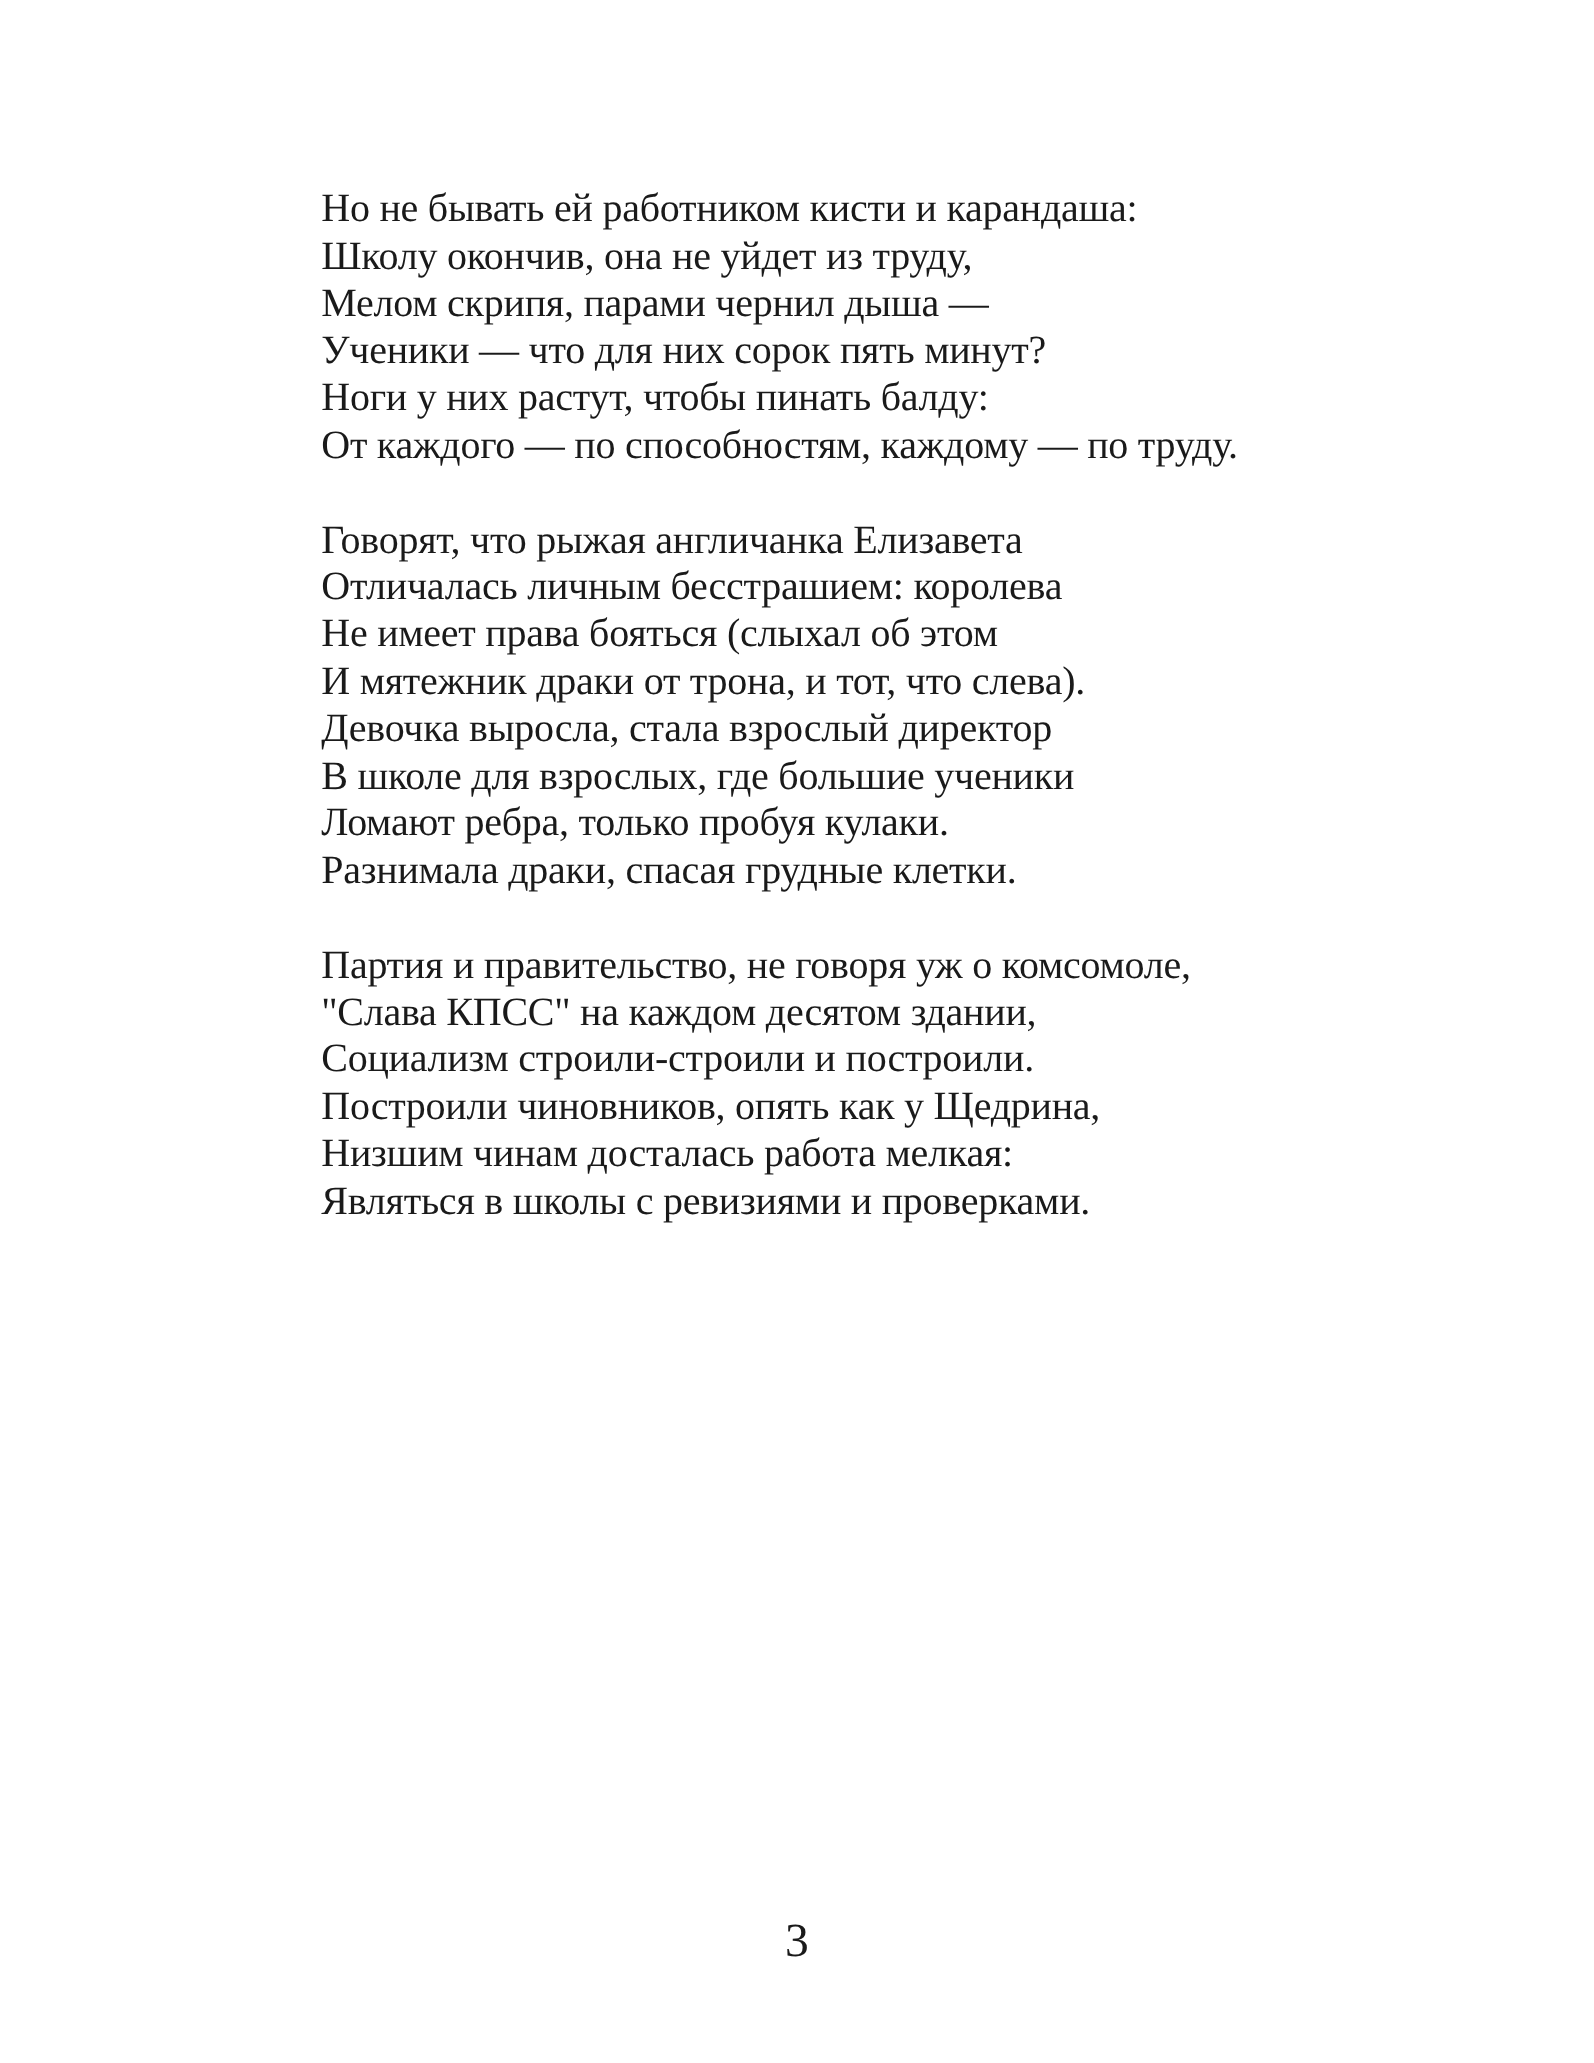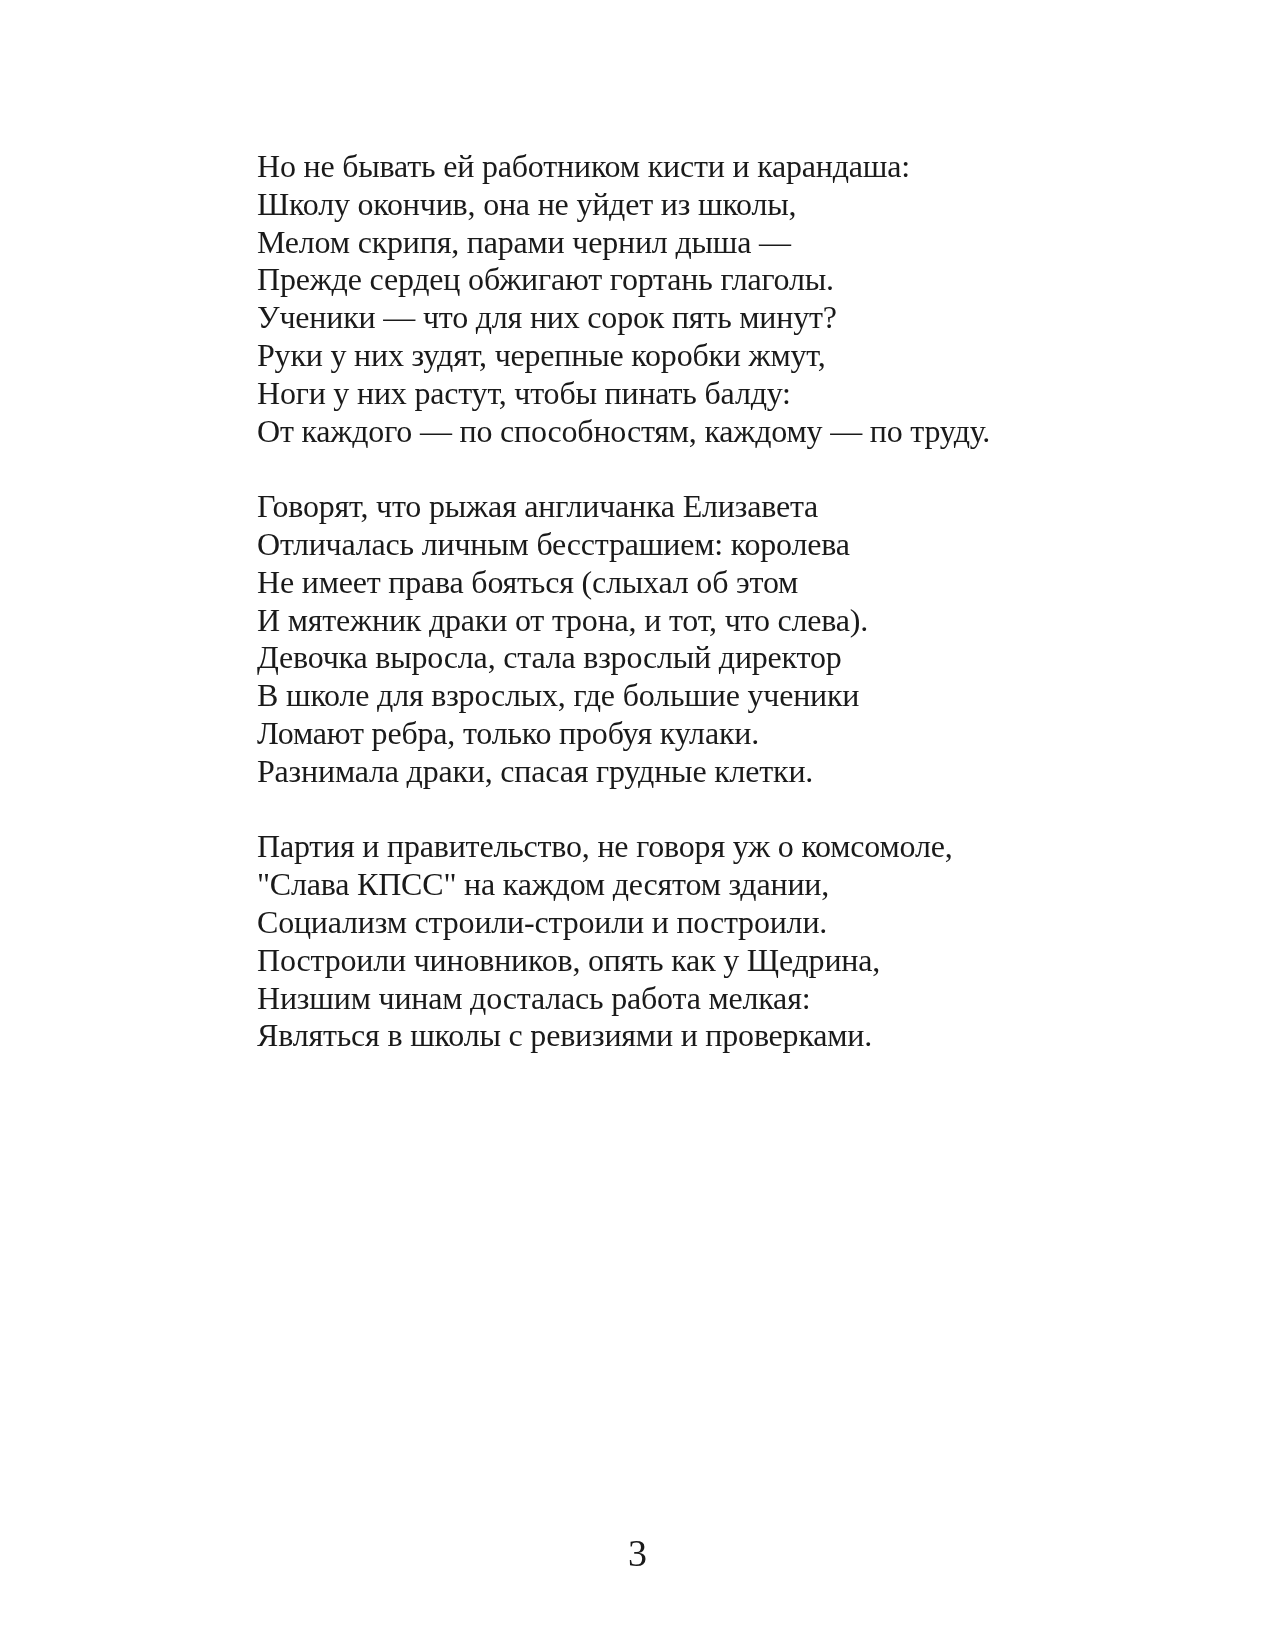--- a/index.html
+++ b/index.html
@@ -49,25 +49,23 @@
     }
   </style>
 </head>
 <body>
 
 <div class="page">
   <div class="poem">
 
     <div class="stanza">
       <span class="line">Но не бывать ей работником кисти и карандаша:</span>
-      <span class="line">Школу окончив, она не уйдет из школы,</span>
+      <span class="line">Школу окончив, она не уйдет из труду,</span>
       <span class="line">Мелом скрипя, парами чернил дыша —</span>
-      <span class="line">Прежде сердец обжигают гортань глаголы.</span>
       <span class="line">Ученики — что для них сорок пять минут?</span>
-      <span class="line">Руки у них зудят, черепные коробки жмут,</span>
       <span class="line">Ноги у них растут, чтобы пинать балду:</span>
       <span class="line">От каждого — по способностям, каждому — по труду.</span>
     </div>
 
     <div class="stanza">
       <span class="line">Говорят, что рыжая англичанка Елизавета</span>
       <span class="line">Отличалась личным бесстрашием: королева</span>
       <span class="line">Не имеет права бояться (слыхал об этом</span>
       <span class="line">И мятежник драки от трона, и тот, что слева).</span>
       <span class="line">Девочка выросла, стала взрослый директор</span>

